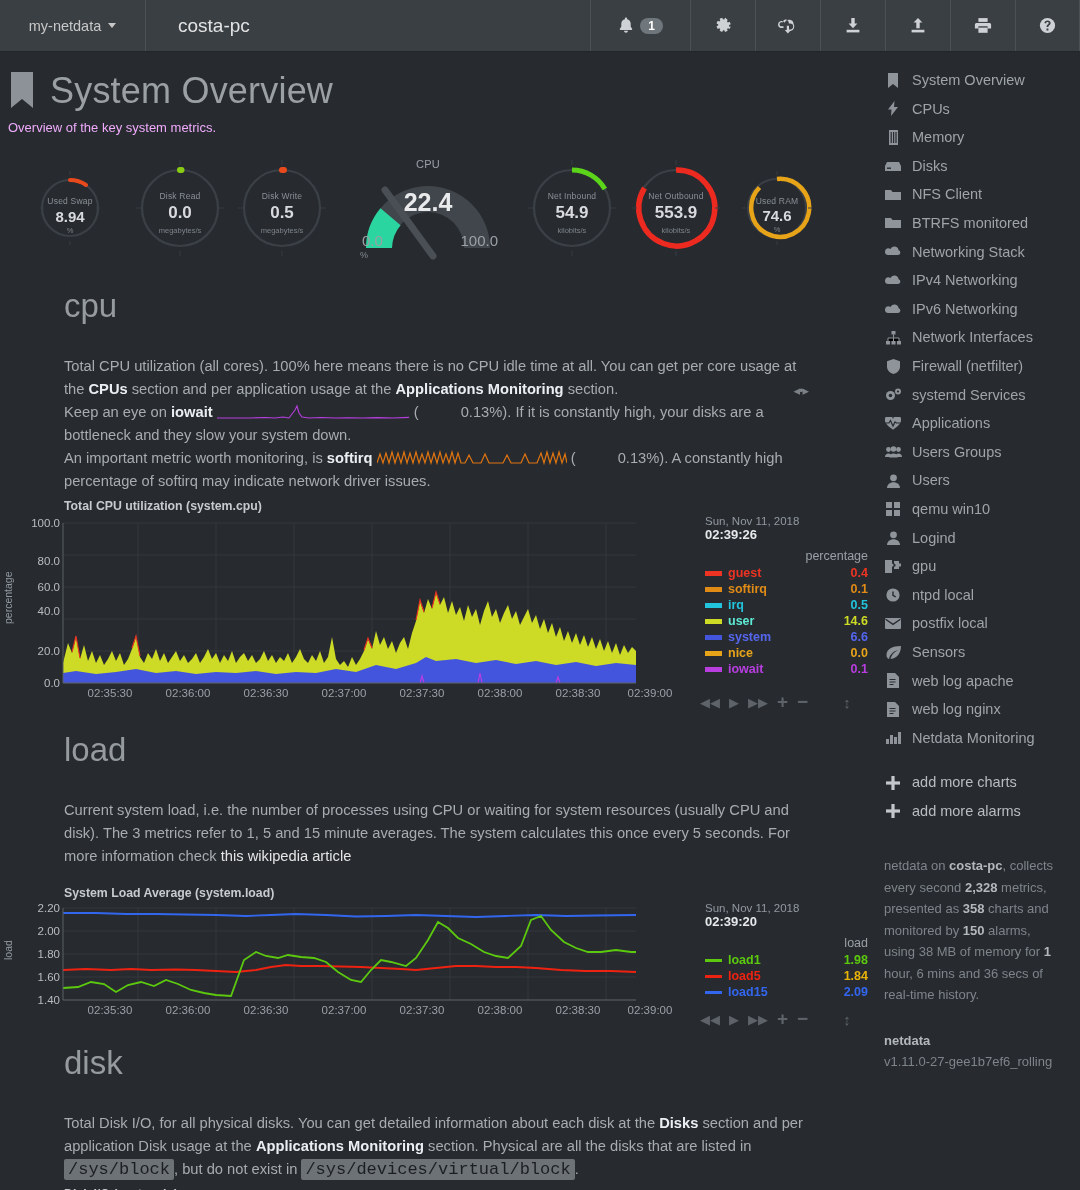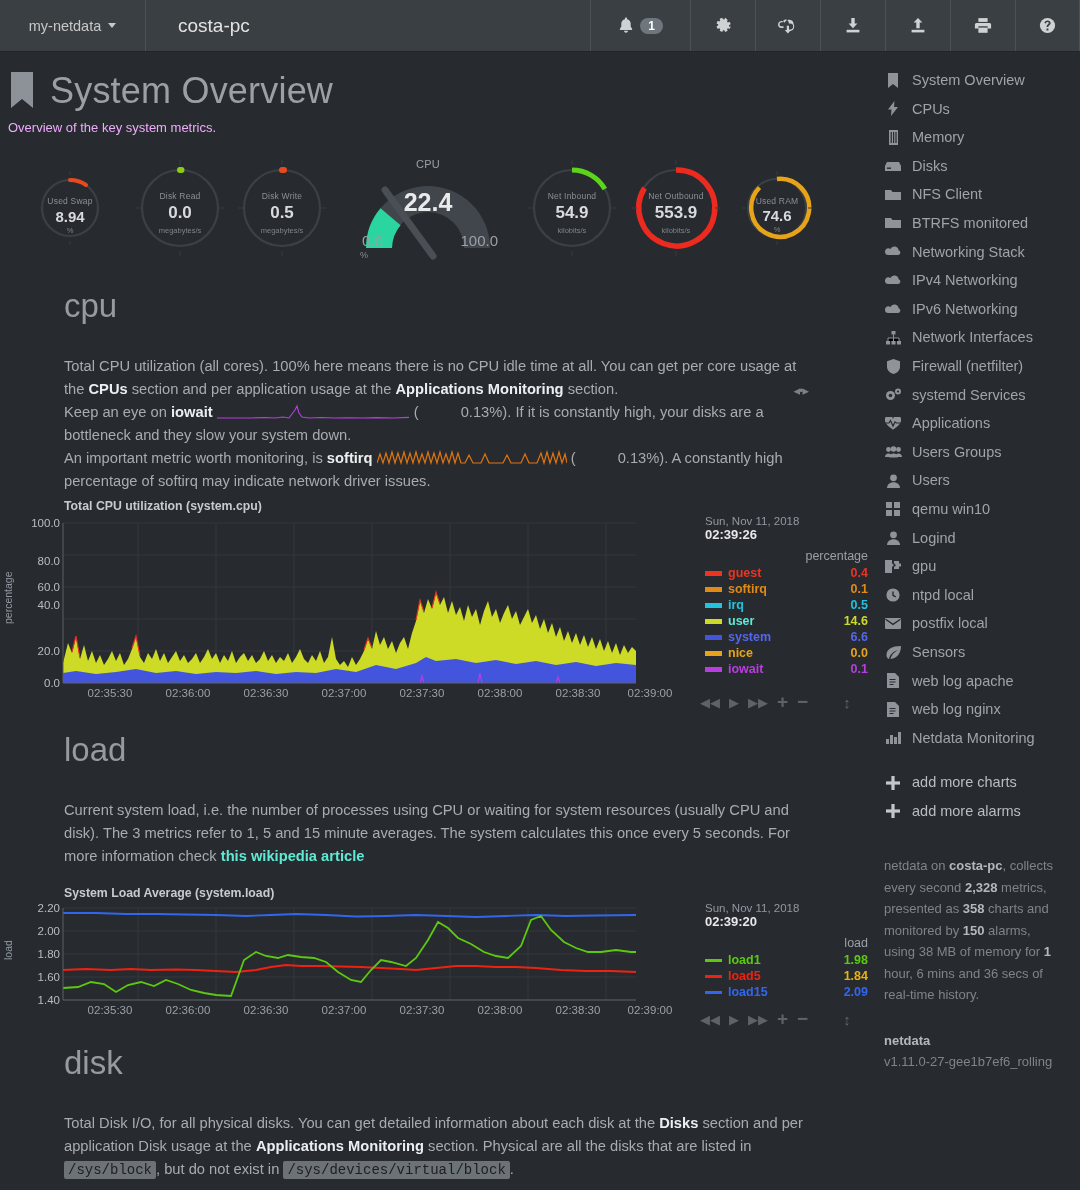--- a/index.html
+++ b/index.html
@@ -81,24 +81,24 @@
   
   .section-title {
     font-size: 33px; font-weight: normal; color: #969b9f;
     margin: 24px 0 0 64px;
   }
   .section-desc {
     margin: 30px 64px 0 64px; font-size: 14.7px; line-height: 23px;
     color: #a7acb1; position: relative;
   }
   .section-desc b { color: #eceff1; font-weight: bold; }
-  .section-desc .lnk { color: #5eead4; font-weight: bold; }
+  .section-desc .lnk { color: #e5e5e5; font-weight: normal; }
   .code {
     background: #6c7276; color: #1c1f22; font-family: "Liberation Mono", monospace;
-    font-size: 14px; padding: 1px 4px; border-radius: 2px;
+    font-size: 17px; padding: 1px 4px; border-radius: 2px;
   }
   .pct-gap { display: inline-block; width: 42px; }
   .refresh-dots {
     position: absolute; right: 0; top: 24px; color: #7b8187;
     font-size: 13px; letter-spacing: -1px;
   }
 
   
   .chart-wrap { margin: 6px 0 0 0; position: relative; }
   .chart-title {
@@ -420,21 +420,21 @@
               <path d="M348,137 L352,125 L356,135"></path>
               <path d="M400,107 L404,87 L408,99"></path>
               <path d="M416,95 L420,79 L424,91"></path>
             </g>
             <line x1="47" y1="10" x2="47" y2="170" stroke="#5a6065" stroke-width="1"></line>
             <line x1="47" y1="170" x2="620" y2="170" stroke="#5a6065" stroke-width="1"></line>
           </svg>
           <div class="ylabels">
             <span style="top:170px">0.0</span>
             <span style="top:138px">20.0</span>
-            <span style="top:92px">40.0</span>
+            <span style="top:98px">40.0</span>
             <span style="top:74px">60.0</span>
             <span style="top:48px">80.0</span>
             <span style="top:10px">100.0</span>
           </div>
         </div>
 
         <div class="legend">
           <div class="date">Sun, Nov 11, 2018</div>
           <div class="time">02:39:26</div>
           <div class="units">percentage</div>

